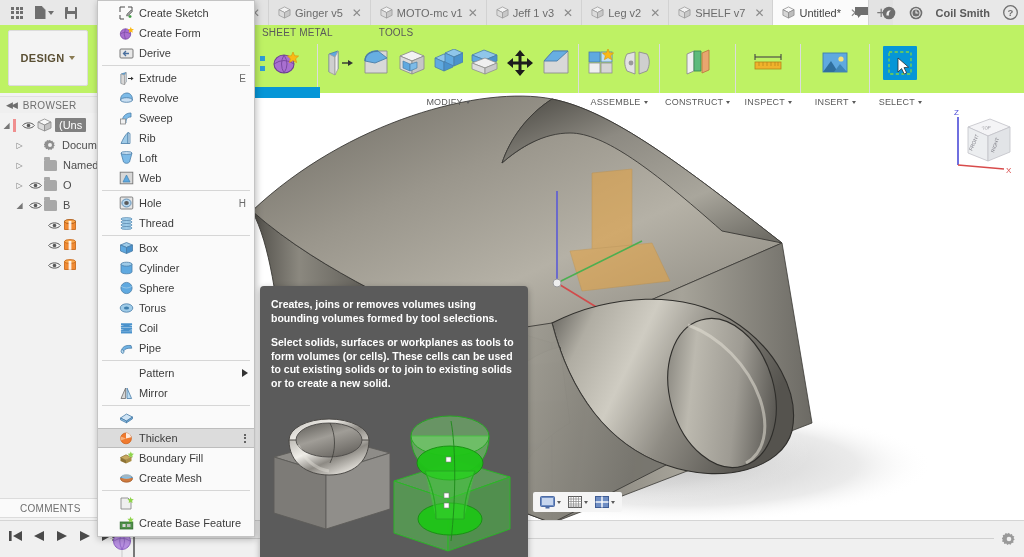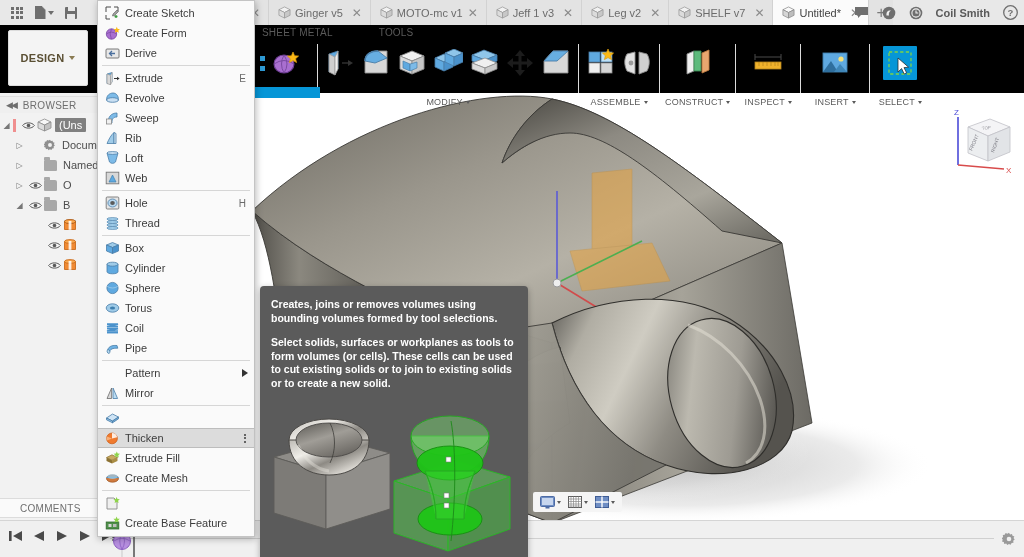--- a/index.html
+++ b/index.html
@@ -42,21 +42,21 @@
   .tr-icons .ic { cursor:pointer; display:flex; align-items:center; justify-content:center; }
   .uname { font-size:11px; color:#5a5a5a; font-weight:bold; cursor:pointer; }
 
   
   .design-box { position:absolute; left:8px; top:30px; width:80px; height:56px;
     background:#f4f4f4; border:1px solid #dcdcdc; border-radius:2px;
     display:flex; align-items:center; justify-content:center; gap:3px; cursor:pointer; }
   .design-lbl { font-size:11px; font-weight:bold; color:#5a4f33; letter-spacing:.3px; }
 
   
-  .ribbon { position:absolute; left:0; top:25px; width:1024px; height:68px; background:#000000; }
+  .ribbon { position:absolute; left:0; top:25px; width:1024px; height:68px; background:#bef264; }
   .rib-tabs { position:absolute; left:250px; top:1px; height:17px; display:flex; gap:0; }
   .rib-tab { font-size:10px; color:#5a5a5a; padding:1px 12px; cursor:pointer; letter-spacing:.2px; }
   .rib-body { position:absolute; left:245px; top:19px; right:0; height:49px; display:flex; align-items:flex-start; }
   .panel { display:flex; flex-direction:column; align-items:center; height:49px; position:relative; padding:0 5px; }
   .panel + .panel { border-left:1px solid #dcdcdc; }
   .panel-row { display:flex; align-items:flex-start; gap:2px; height:36px; padding-top:2px; }
   .panel-lbl { font-size:9px; color:#5a5a5a; display:flex; align-items:center; gap:3px; letter-spacing:.2px; margin-top:17px; }
   .tbtn { width:34px; height:34px; display:flex; align-items:center; justify-content:center; cursor:pointer; }
   .caret-xs { width:0;height:0;border-left:2.5px solid transparent;border-right:2.5px solid transparent;border-top:3.5px solid #5a5a5a; }
   .create-hl { position:absolute; left:250px; top:62px; width:70px; height:11px; background:#0696d7; }
@@ -91,21 +91,21 @@
   .vp-navbar { position:absolute; left:281px; bottom:8px; height:20px; background:#f5f5f5;
      display:flex; align-items:center; gap:1px; padding:0 4px; border-radius:2px; }
   .nav-b { display:flex; align-items:center; gap:2px; padding:1px 3px; cursor:pointer;}
 
   
   .viewcube { position:absolute; right:8px; top:10px; width:70px; height:74px; }
 
   
   .menu { position:absolute; left:97px; top:0; width:158px; background:#fafafa;
      border:1px solid #c4c4c4; box-shadow:1px 2px 7px rgba(0,0,0,.28); padding:2px 0 3px 0; z-index:40; }
-  .mi { height:20px; display:flex; align-items:center; padding:0 6px 0 5px; font-size:11px; color:#3c3c3c; cursor:pointer; position:relative;}
+  .mi { height:20px; display:flex; align-items:center; padding:0 6px 0 19px; font-size:11px; color:#3c3c3c; cursor:pointer; position:relative;}
   .mi.hl { background:#dcdcdc; border-top:1px solid #bdbdbd; border-bottom:1px solid #bdbdbd; }
   .mi .mic { width:18px; height:16px; display:flex; align-items:center; justify-content:center; flex:none; }
   .mi .mlbl { flex:1; padding-left:4px; }
   .mi .shk { color:#6a6a6a; font-size:10px; padding-right:2px; }
   .mi .arrow { width:0;height:0;border-top:4.5px solid transparent;border-bottom:4.5px solid transparent;border-left:6px solid #333; }
   .mi .dots { display:flex; flex-direction:column; gap:1.5px; padding-right:2px;}
   .mi .dots i { width:2px;height:2px;background:#3c3c3c; display:block; border-radius:50%;}
   .msep { height:1px; background:#d6d6d6; margin:2px 4px; }
 
   
@@ -923,21 +923,21 @@
     </div>
     <div class="mi">
       <span class="mic">
         <svg width="15" height="14" viewBox="0 0 15 14">
           <polygon points="1.5,6.5 7,3.8 12.5,6.5 7,9.2" fill="#c9a961" stroke="#8c7233" stroke-width=".7"></polygon>
           <polygon points="1.5,6.5 7,9.2 7,12.6 1.5,9.9" fill="#8c7233"></polygon>
           <polygon points="12.5,6.5 7,9.2 7,12.6 12.5,9.9" fill="#a98c44"></polygon>
           <polygon points="11.8,0.5 12.7,2.6 15,2.7 13.3,4.3 13.8,6.5 11.8,5.4 9.8,6.5 10.3,4.3 8.6,2.7 10.9,2.6" fill="#8fd44b"></polygon>
         </svg>
       </span>
-      <span class="mlbl">Extrude Fill</span>
+      <span class="mlbl">Boundary Fill</span>
     </div>
     <div class="mi">
       <span class="mic">
         <svg width="15" height="14" viewBox="0 0 15 14">
           <ellipse cx="7.5" cy="7.6" rx="6" ry="3.6" fill="#cf7a3e" stroke="#9b5320" stroke-width=".7"></ellipse>
           <path d="M1.5,6.4 h12" stroke="#4a92cc" stroke-width="1.3"></path>
           <ellipse cx="7.5" cy="5.6" rx="5" ry="2.4" fill="#9ac9e8" opacity=".75"></ellipse>
         </svg>
       </span>
       <span class="mlbl">Create Mesh</span>

